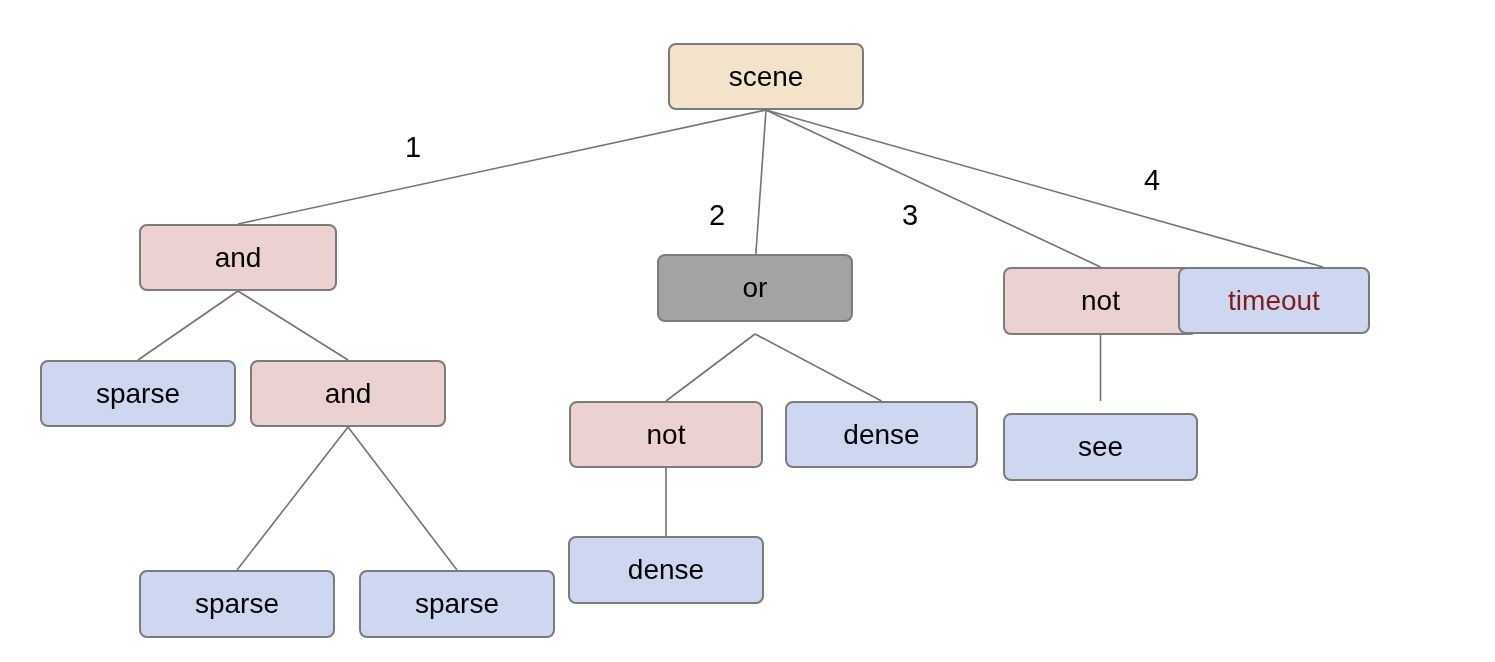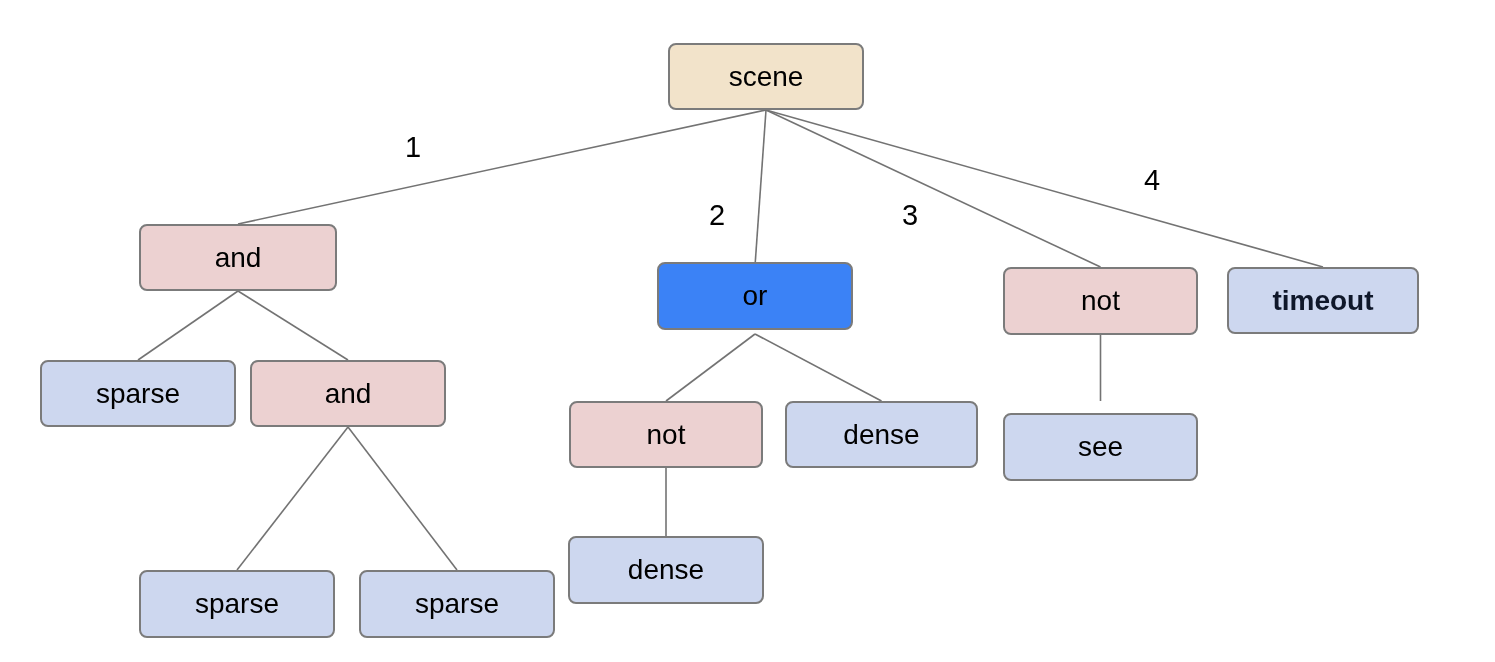--- a/index.html
+++ b/index.html
@@ -61,23 +61,23 @@
       <line x1="666" y1="468" x2="666" y2="536" stroke="#737373" stroke-width="1.6"></line>
       <line x1="1100.5" y1="335" x2="1100.5" y2="401" stroke="#737373" stroke-width="1.6"></line>
     </svg>
 
 <div class="edge-label" style="left: 413px; top: 147px;">1</div>
     <div class="edge-label" style="left: 717px; top: 215px;">2</div>
     <div class="edge-label" style="left: 910px; top: 215px;">3</div>
     <div class="edge-label" style="left: 1152px; top: 180px;">4</div>
     <div class="tree-node" style="left: 668px; top: 43px; width: 196px; height: 67px; background: rgb(242, 227, 202); border-color: rgb(123, 123, 123); color: rgb(0, 0, 0);">scene</div>
     <div class="tree-node" style="left: 139px; top: 224px; width: 198px; height: 67px; background: rgb(236, 209, 209); border-color: rgb(123, 123, 123); color: rgb(0, 0, 0);">and</div>
-    <div class="tree-node" style="left: 657px; top: 262px; width: 196px; height: 68px; background: #3b82f6; border-color: rgb(123, 123, 123); color: rgb(0, 0, 0);">or</div>
+    <div class="tree-node" style="left: 657px; top: 254px; width: 196px; height: 68px; background: #a3a3a3; border-color: rgb(123, 123, 123); color: rgb(0, 0, 0);">or</div>
     <div class="tree-node" style="left: 1003px; top: 267px; width: 195px; height: 68px; background: rgb(236, 209, 209); border-color: rgb(123, 123, 123); color: rgb(0, 0, 0);">not</div>
-    <div class="tree-node" style="left: 1227px; top: 267px; width: 192px; height: 67px; background: rgb(205, 215, 239); border-color: rgb(123, 123, 123); color: #0f172a; font-weight: bold;">timeout</div>
+    <div class="tree-node" style="left: 1178px; top: 267px; width: 192px; height: 67px; background: rgb(205, 215, 239); border-color: rgb(123, 123, 123); color: #7f1d1d;">timeout</div>
     <div class="tree-node" style="left: 40px; top: 360px; width: 196px; height: 67px; background: rgb(205, 215, 239); border-color: rgb(123, 123, 123); color: rgb(0, 0, 0);">sparse</div>
     <div class="tree-node" style="left: 250px; top: 360px; width: 196px; height: 67px; background: rgb(236, 209, 209); border-color: rgb(123, 123, 123); color: rgb(0, 0, 0);">and</div>
     <div class="tree-node" style="left: 569px; top: 401px; width: 194px; height: 67px; background: rgb(236, 209, 209); border-color: rgb(123, 123, 123); color: rgb(0, 0, 0);">not</div>
     <div class="tree-node" style="left: 785px; top: 401px; width: 193px; height: 67px; background: rgb(205, 215, 239); border-color: rgb(123, 123, 123); color: rgb(0, 0, 0);">dense</div>
     <div class="tree-node" style="left: 1003px; top: 401px; width: 195px; height: 68px; background: rgb(205, 215, 239); border-color: rgb(123, 123, 123); color: rgb(0, 0, 0); margin-top: 12px;">see</div>
     <div class="tree-node" style="left: 139px; top: 570px; width: 196px; height: 68px; background: rgb(205, 215, 239); border-color: rgb(123, 123, 123); color: rgb(0, 0, 0);">sparse</div>
     <div class="tree-node" style="left: 359px; top: 570px; width: 196px; height: 68px; background: rgb(205, 215, 239); border-color: rgb(123, 123, 123); color: rgb(0, 0, 0);">sparse</div>
     <div class="tree-node" style="left: 568px; top: 536px; width: 196px; height: 68px; background: rgb(205, 215, 239); border-color: rgb(123, 123, 123); color: rgb(0, 0, 0);">dense</div>
   </div>
 

